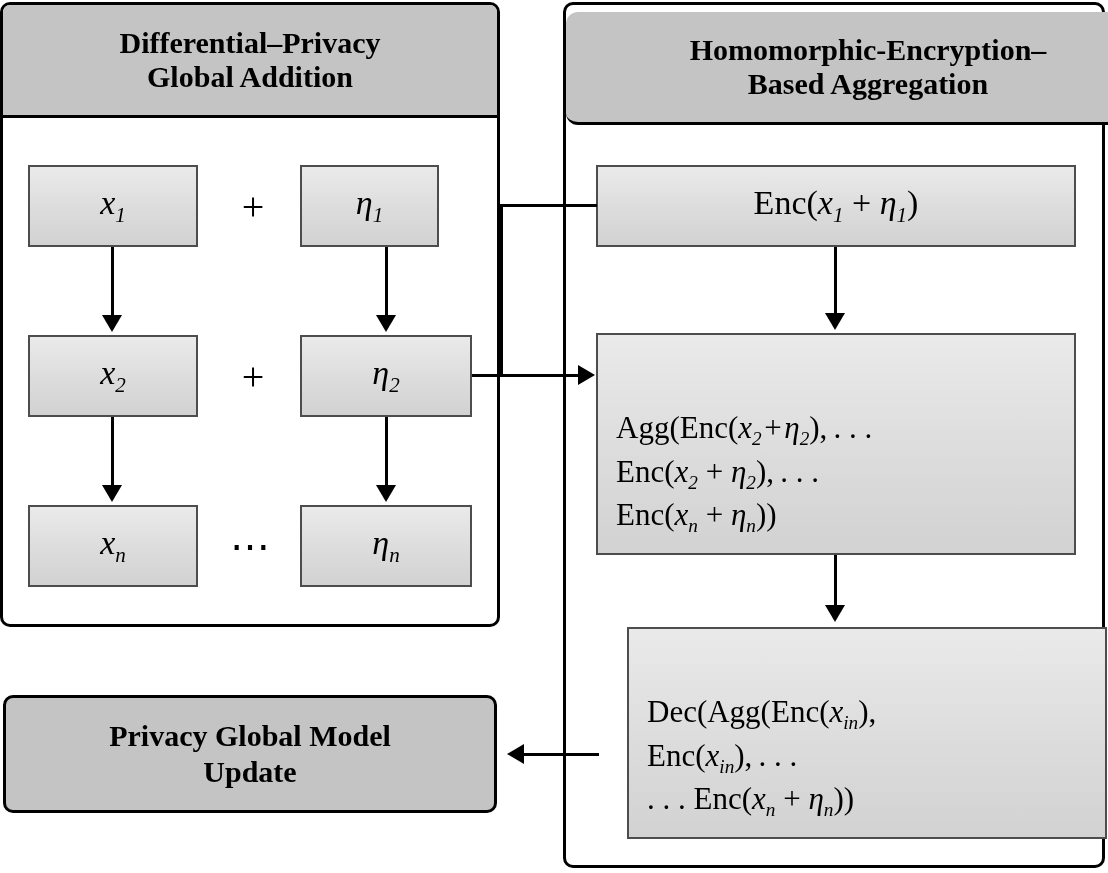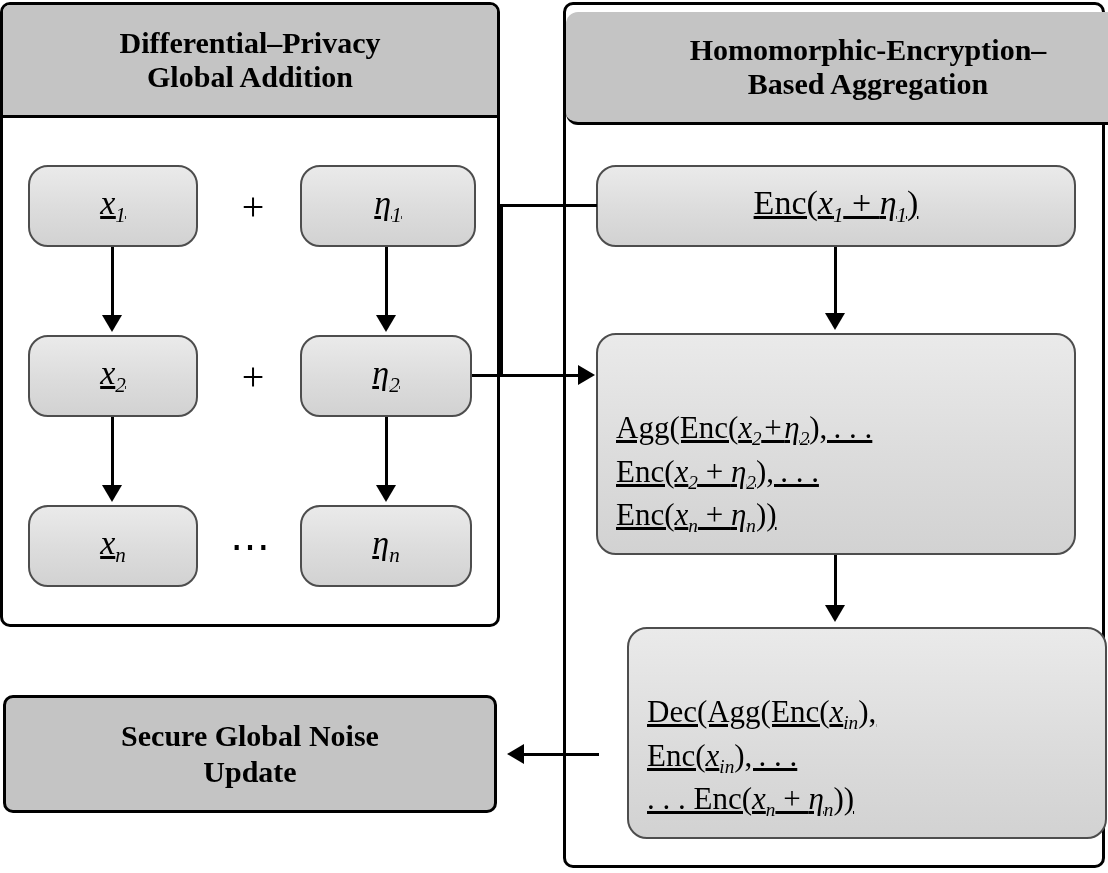--- a/index.html
+++ b/index.html
@@ -41,28 +41,27 @@
     color: #000000;
     border-top-left-radius: 7px;
     border-top-right-radius: 7px;
   }
 
   
   .node {
     position: absolute;
     box-sizing: border-box;
     border: 2px solid #4d4d4d;
-    border-radius: 20px;
+    border-radius: 0;
     background: linear-gradient(180deg, #eaeaea 0%, #dcdcdc 55%, #d2d2d2 100%);
     display: flex;
     align-items: center;
     justify-content: center;
     font-size: 34px;
     color: #000000;
-    text-decoration: underline;
   }
   .node.left-align {
     justify-content: flex-start;
     align-items: flex-end;
     padding: 14px 18px;
     line-height: 1.32;
     font-size: 31px;
   }
   .node .math { font-family: "Liberation Serif", serif; }
   .math i { font-style: italic; }
@@ -143,21 +142,21 @@
   <div class="node" style="left:28px; top:165px; width:170px; height:82px;">
     <span class="math"><i>x</i><span class="sub">1</span></span>
   </div>
   <div class="node" style="left:28px; top:335px; width:170px; height:82px;">
     <span class="math"><i>x</i><span class="sub">2</span></span>
   </div>
   <div class="node" style="left:28px; top:505px; width:170px; height:82px;">
     <span class="math"><i>x</i><span class="sub">n</span></span>
   </div>
 
-  <div class="node" style="left:300px; top:165px; width:176px; height:82px;">
+  <div class="node" style="left:300px; top:165px; width:139px; height:82px;">
     <span class="math"><i>η</i><span class="sub">1</span></span>
   </div>
   <div class="node" style="left:300px; top:335px; width:172px; height:82px;justify-content:center;">
     <span class="math"><i>η</i><span class="sub">2</span></span>
   </div>
   <div class="node" style="left:300px; top:505px; width:172px; height:82px;">
     <span class="math"><i>η</i><span class="sub">n</span></span>
   </div>
 
   <div class="glyph" style="left:228px; top:180px; width:50px; height:52px;">+</div>
@@ -223,20 +222,20 @@
   <div class="arrowhead arrow-down" style="left:825px; top:605px;"></div>
 
   <div class="line hline" style="left:500px; top:204px; width:97px;"></div>
 
   <div class="line hline" style="left:472px; top:374px; width:108px;"></div>
   <div class="arrowhead arrow-right" style="left:578px; top:365px;"></div>
 
   <div class="line vline" style="left:500px; top:204px; height:172px;"></div>
 
   <div class="gray-box" style="left:3px; top:695px; width:494px; height:118px;">
-    <span style="white-space:pre-line;">Secure Global Noise
+    <span style="white-space:pre-line;">Privacy Global Model
 Update</span>
   </div>
 
   <div class="line hline" style="left:524px; top:753px; width:75px;"></div>
   <div class="arrowhead arrow-left" style="left:507px; top:744px;"></div>
 
 </div>
 
 </body></html>

